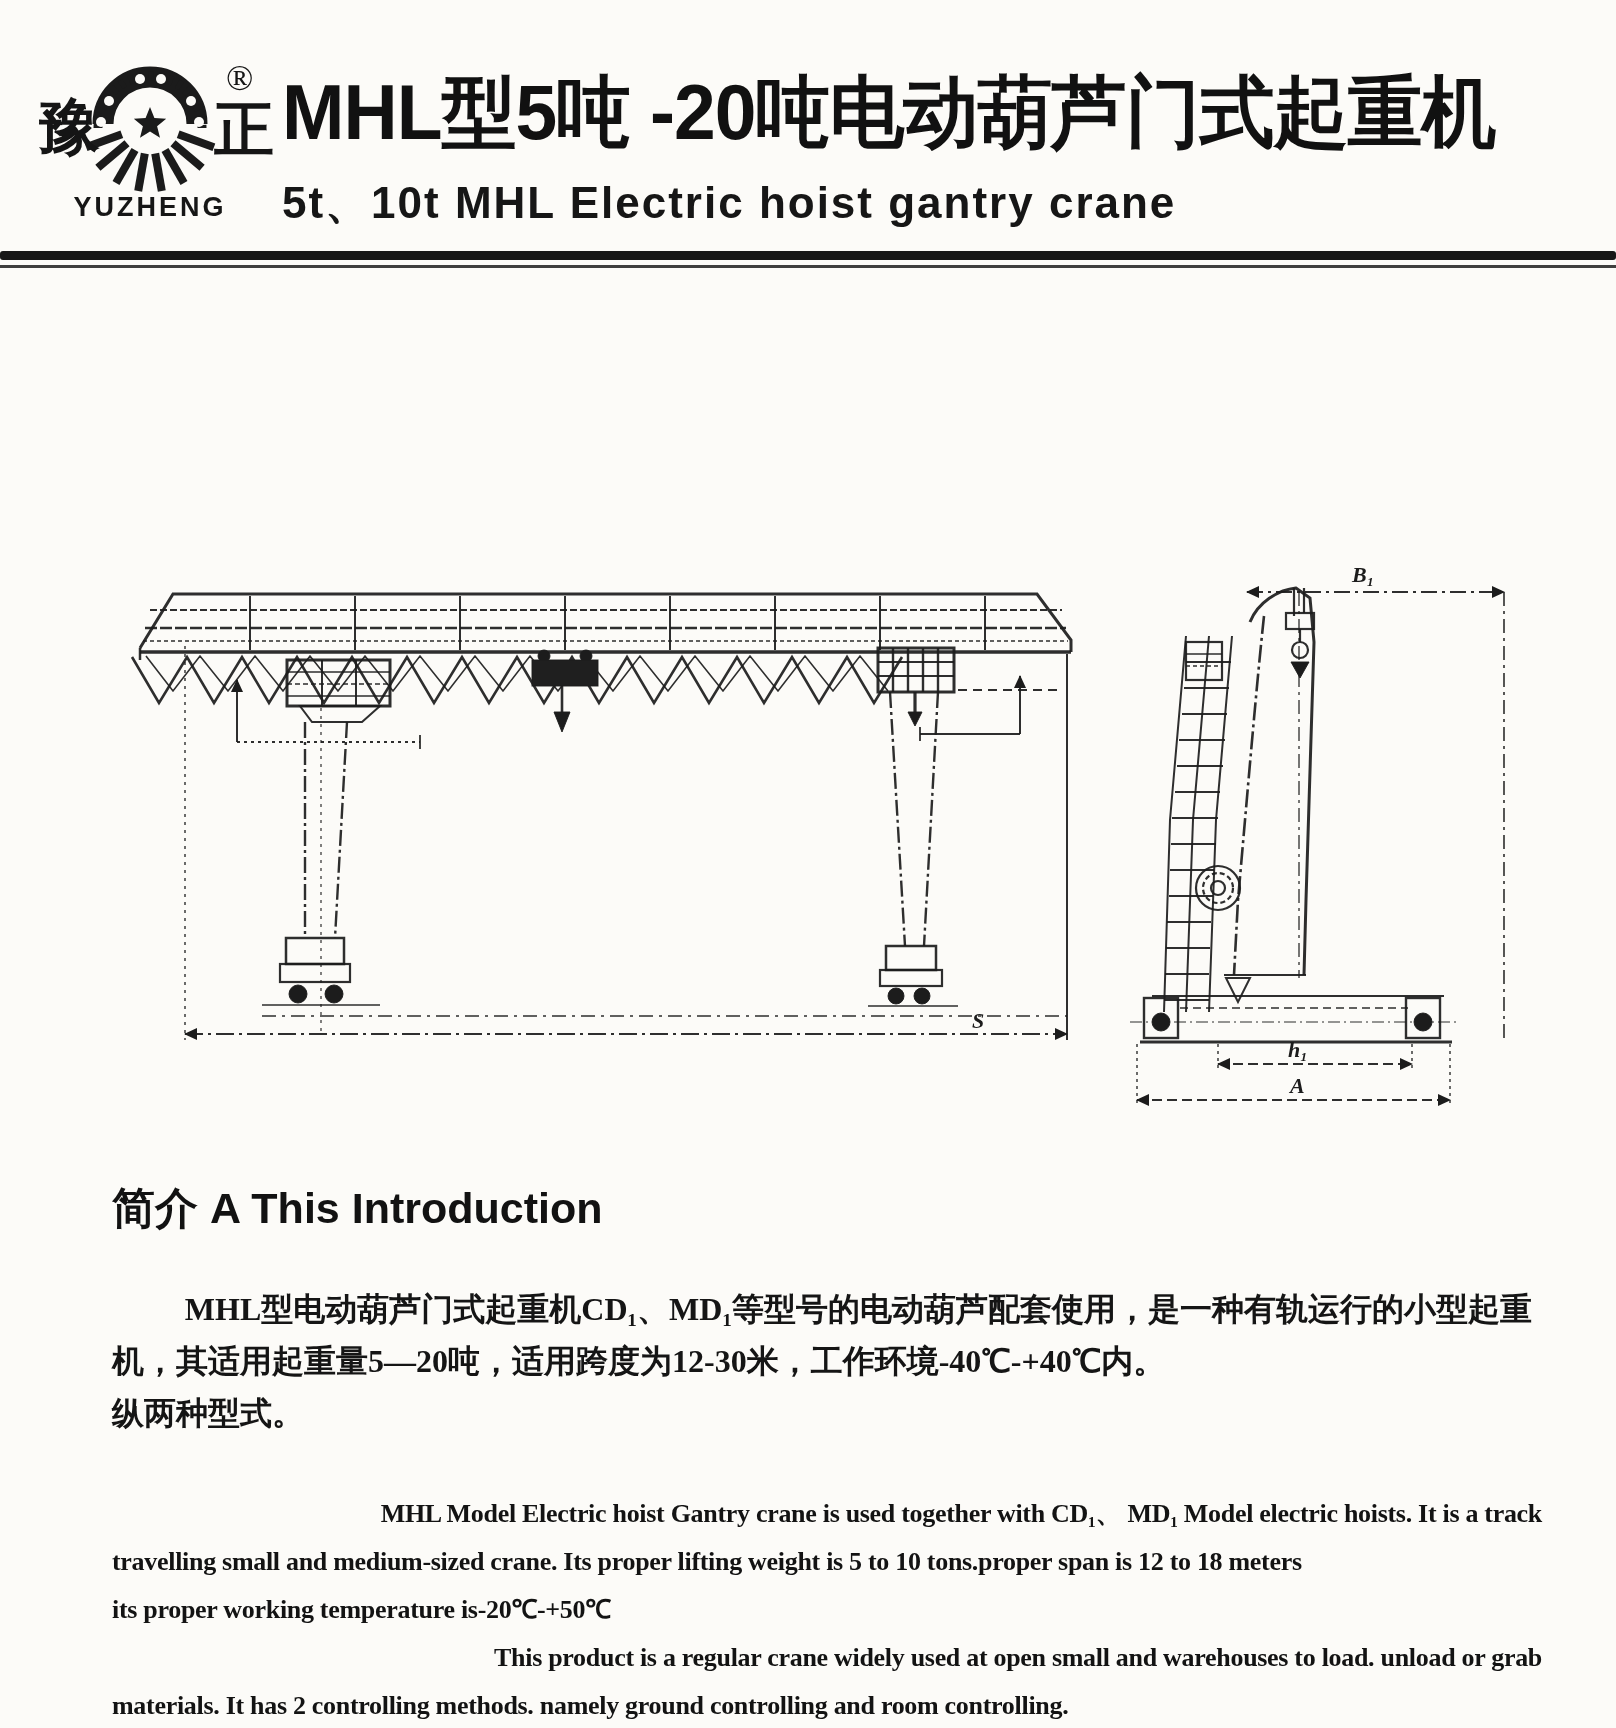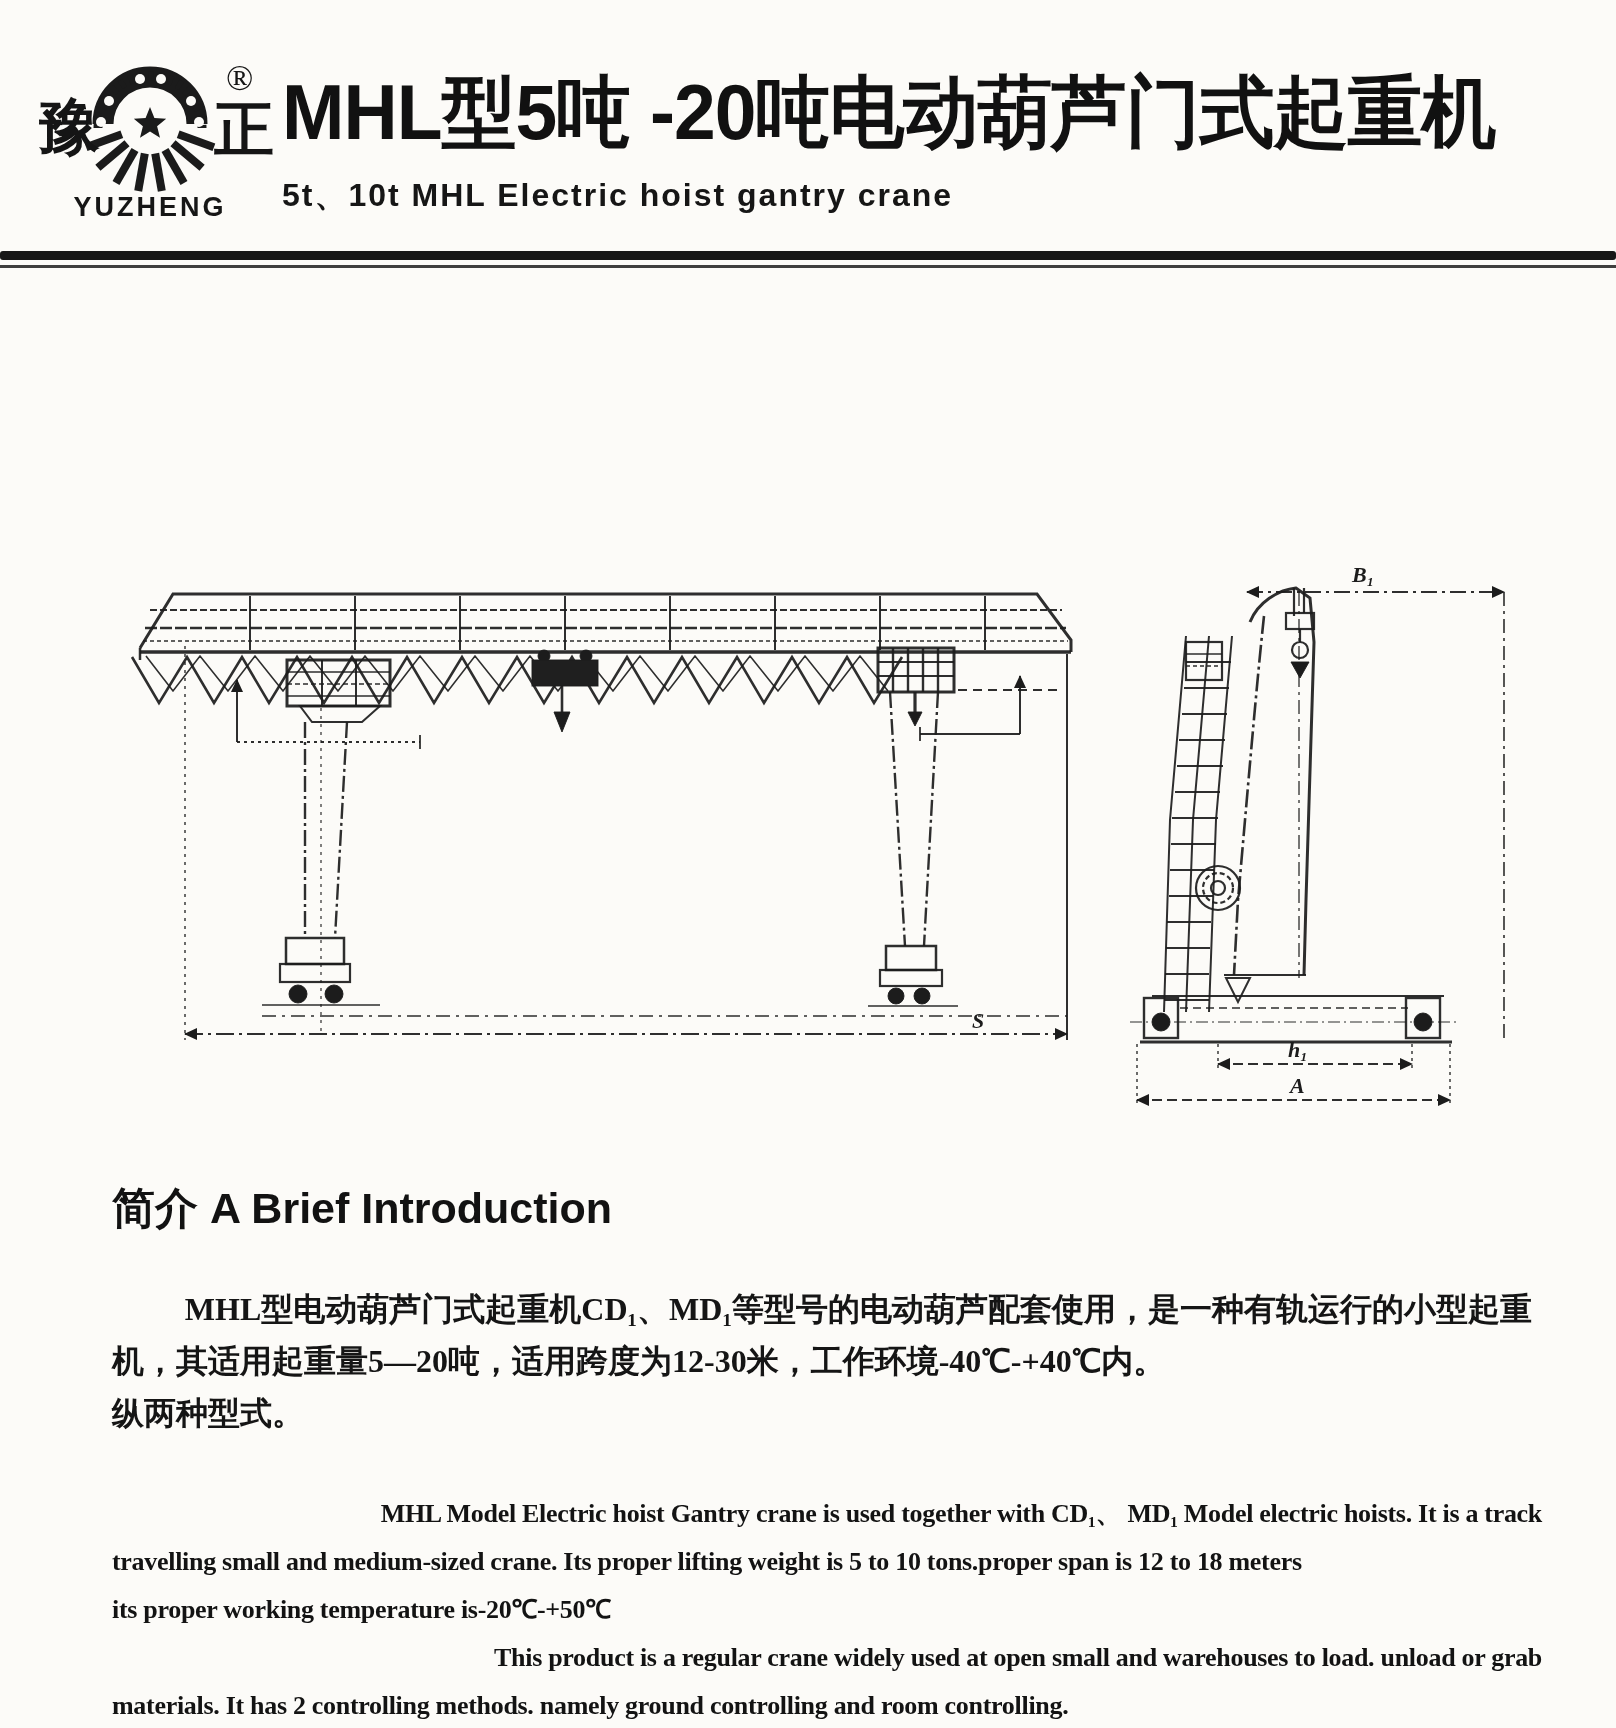--- a/index.html
+++ b/index.html
@@ -16,21 +16,21 @@
   .logo{position:absolute;left:22px;top:50px;width:252px;height:182px;}
   .title-block{position:absolute;left:282px;top:54px;width:1240px;text-align:left;}
   .main-title{
     font-family:"Liberation Sans", sans-serif;
     font-weight:800;font-size:75px;line-height:112px;
     letter-spacing:-1px;white-space:nowrap;color:#111;
     transform:scaleY(1.04);transform-origin:top center;
   }
   .sub-title{
     font-family:"Liberation Sans", sans-serif;
-    font-weight:700;font-size:32px;letter-spacing:2px;
+    font-weight:700;font-size:44px;letter-spacing:2px;
     margin-top:8px;color:#161616;white-space:nowrap;
   }
   .rule-thick{position:absolute;left:0;top:251px;width:1616px;height:9px;background:#171717;border-radius:3px;}
   .rule-thin{position:absolute;left:0;top:265px;width:1616px;height:3px;background:#1d1d1d;opacity:.85;}
   
   .drawing{position:absolute;left:0;top:0;width:1616px;height:1728px;}
   .drawing text.dim-label{
     font-family:"Liberation Serif", serif;font-style:italic;
     font-size:22px;fill:#1c1c1c;font-weight:700;
   }
@@ -271,21 +271,21 @@
         <line x1="1137" y1="1044" x2="1137" y2="1106" stroke-width="1.4" stroke-dasharray="3 4"></line>
         <line x1="1450" y1="1044" x2="1450" y2="1106" stroke-width="1.4" stroke-dasharray="3 4"></line>
         <line x1="1218" y1="1064" x2="1412" y2="1064" stroke-width="1.8" stroke-dasharray="10 5" marker-start="url(#ae)" marker-end="url(#ae)"></line>
         <text class="dim-label" x="1288" y="1057" stroke="none" fill="#1c1c1c">h₁</text>
         <line x1="1137" y1="1100" x2="1450" y2="1100" stroke-width="1.8" stroke-dasharray="10 5" marker-start="url(#ae)" marker-end="url(#ae)"></line>
         <text class="dim-label" x="1290" y="1093" stroke="none" fill="#1c1c1c">A</text>
       </g>
     </g>
   </svg>
 
-  <div class="intro-heading">简介 A Brief Introduction</div>
+  <div class="intro-heading">简介 A This Introduction</div>
 
   <div class="zh-block">
     <div class="line indent">MHL型电动葫芦门式起重机CD₁、MD₁等型号的电动葫芦配套使用，是一种有轨运行的小型起重</div>
     <div class="line">机，其适用起重量5—20吨，适用跨度为12-30米，工作环境-40℃-+40℃内。</div>
     <div class="line">纵两种型式。</div>
   </div>
 
   <div class="en-block">
     <div class="line indent">MHL  Model Electric hoist Gantry crane is used together with CD₁、 MD₁ Model  electric hoists.  It is a track</div>
     <div class="line">travelling small and medium-sized crane. Its proper lifting weight is 5 to 10 tons.proper span is 12 to 18 meters</div>

